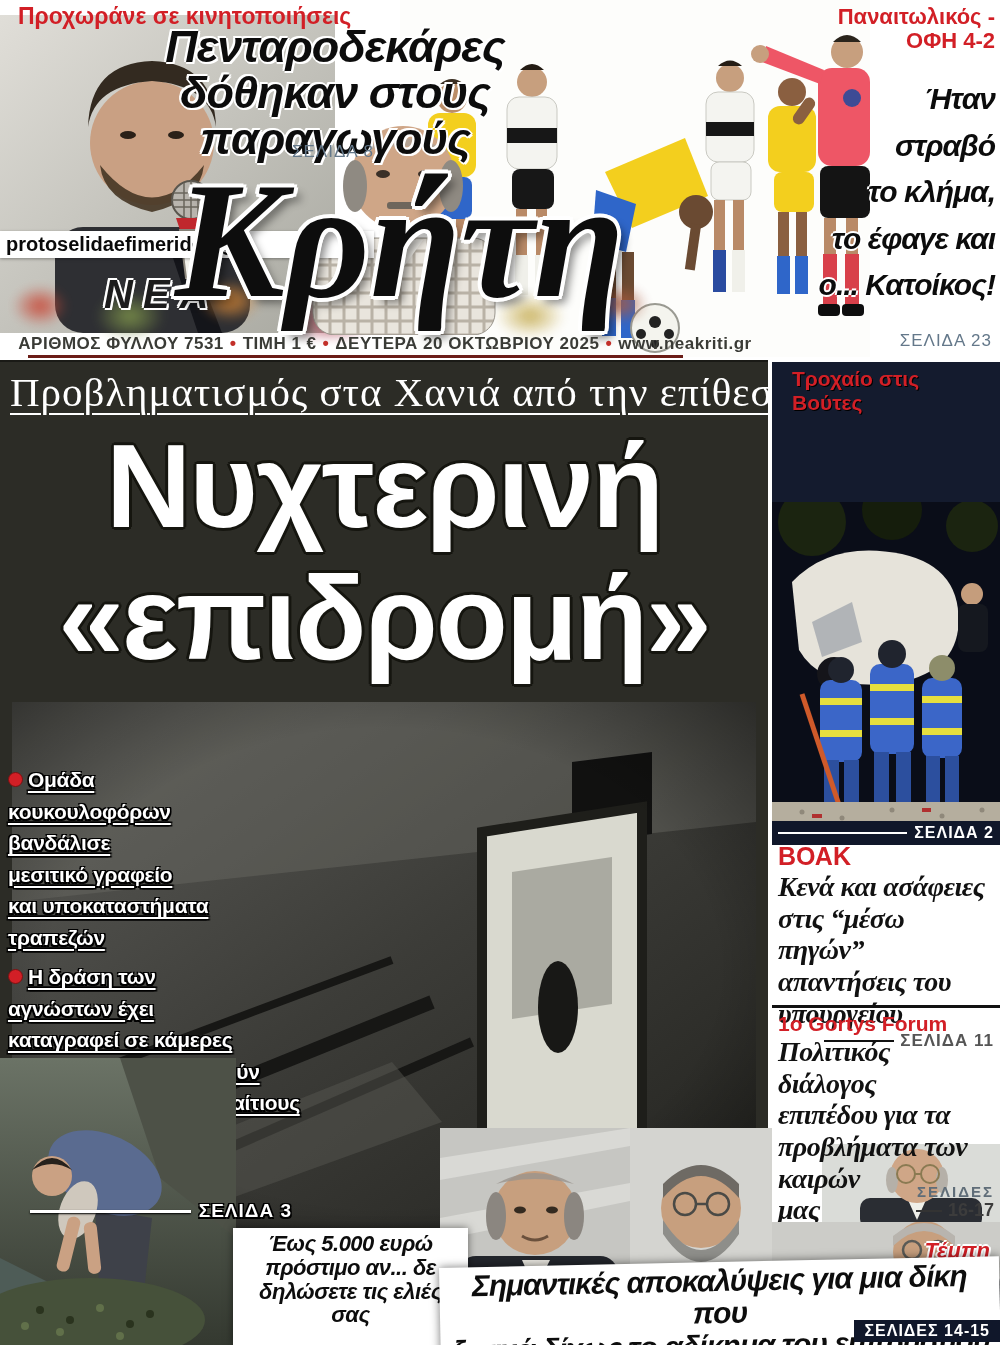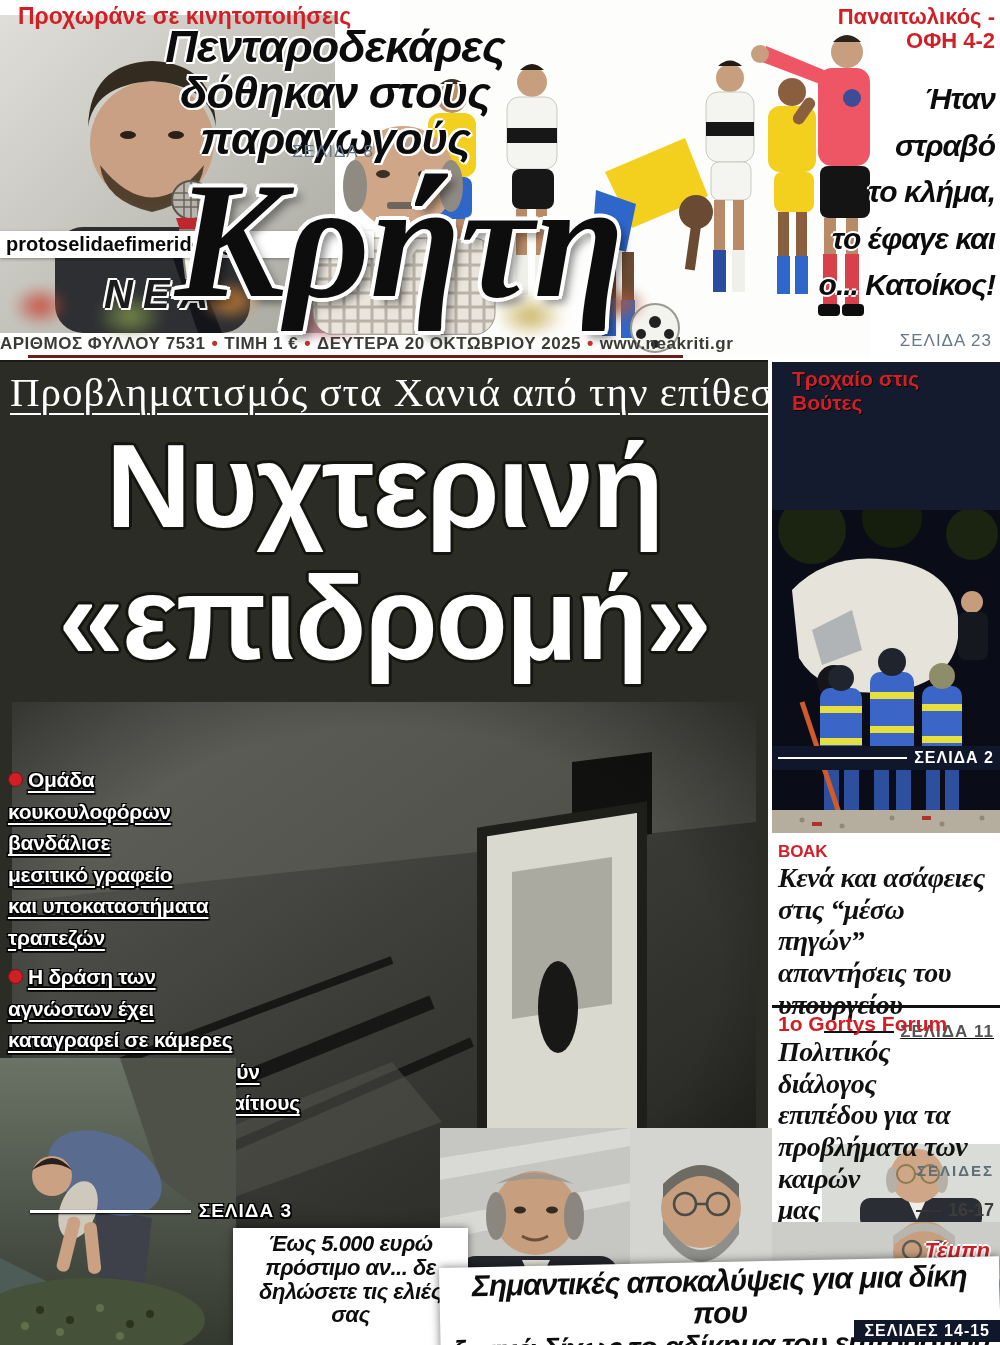--- a/index.html
+++ b/index.html
@@ -40,21 +40,21 @@
      font-weight:bold;font-size:20px;color:#0a0a0a;line-height:27px;padding-left:6px;
      box-shadow:0 1px 3px rgba(0,0,0,.35);}
   .emblem{left:152px;top:178px;z-index:4;}
   .nea{left:104px;top:272px;z-index:5;font-style:italic;font-weight:bold;font-size:40px;
      letter-spacing:10px;color:#1c1c1c;
      text-shadow:-2px 0 #fff,2px 0 #fff,0 -2px #fff,0 2px #fff,2px 2px #fff,-2px -2px #fff;}
   .krete{left:175px;top:158px;z-index:5;font-family:"Liberation Serif",serif;
      font-style:italic;font-weight:bold;font-size:165px;line-height:1;color:#0d0d0d;
      text-shadow:-4px 0 #fff,4px 0 #fff,0 -4px #fff,0 4px #fff,-3px -3px #fff,3px 3px #fff,
        -3px 3px #fff,3px -3px #fff,7px 7px 9px rgba(0,0,0,.45);}
-  .issue-line{left:0;top:333px;width:770px;text-align:left;z-index:6;
+  .issue-line{left:0;top:333px;width:770px;text-align:center;z-index:6;
      font-size:17px;font-weight:bold;color:#3a3b36;letter-spacing:.5px;}
   .issue-line .sep{color:#c2302a;padding:0 6px;font-size:18px;}
   .issue-rule{left:28px;top:355px;width:655px;height:3px;background:#6b1d17;z-index:6;}
 
   
   .main-dark{position:absolute;left:0;top:360px;width:768px;height:872px;background:#2c2c26;
      border-top:2px solid #1a1a16;z-index:0;}
   .strip-headline{left:10px;top:6px;width:750px;z-index:2;font-family:"Liberation Serif",serif;
      font-size:41px;color:#fff;letter-spacing:1px;white-space:nowrap;
      text-decoration:underline;text-decoration-thickness:2px;text-underline-offset:7px;}
@@ -96,41 +96,41 @@
   .tempi-ref{position:absolute;right:0;top:82px;background:#10172a;color:#fff;font-weight:bold;
      font-size:16px;padding:2px 10px;letter-spacing:1px;}
 
   
   .right-col{position:absolute;left:772px;top:362px;width:228px;height:870px;background:#fff;z-index:5;}
   .accident{position:absolute;left:0;top:0;width:228px;height:148px;background:#141b2e;
      box-sizing:border-box;padding:5px 20px;}
   .accident .kicker{font-size:21px;text-shadow:1px 1px 0 #000;}
   .accident-headline{font-style:italic;font-weight:bold;font-size:27px;line-height:1.22;color:#fff;
      letter-spacing:-.5px;text-shadow:1.5px 1.5px 0 #000;}
-  .photo-rescue{position:absolute;left:0;top:140px;width:228px;height:260px;margin-top:8px;}
+  .photo-rescue{position:absolute;left:0;top:140px;width:228px;height:343px;}
   .rescue-bar{position:absolute;left:0;bottom:0;width:228px;height:24px;background:#10172a;
      display:flex;align-items:center;padding:0 6px;box-sizing:border-box;}
   .rescue-bar .line{flex:1;height:2px;background:#fff;margin-right:7px;}
   .rescue-bar .lbl{color:#fff;font-weight:bold;font-size:16px;letter-spacing:1px;}
   .boak{position:absolute;left:0;top:478px;width:228px;height:168px;box-sizing:border-box;
      padding:2px 6px;border-bottom:3px solid #111;}
-  .boak .kicker{font-size:17px;}
+  .boak .kicker{font-size:25px;}
   .serif-headline{font-family:"Liberation Serif",serif;font-style:italic;font-weight:bold;
      color:#111;font-size:28px;line-height:1.13;letter-spacing:-.5px;}
-  .boak-ref{display:flex;align-items:center;justify-content:flex-end;gap:6px;margin-top:2px;text-decoration:underline;}
+  .boak-ref{display:flex;align-items:center;justify-content:flex-end;gap:6px;margin-top:2px;}
   .boak-ref .line{width:70px;height:2px;background:#111;}
   .boak-ref .lbl{color:#555;font-size:17px;font-weight:bold;letter-spacing:1px;}
   .gortys{position:absolute;left:0;top:648px;width:228px;height:222px;box-sizing:border-box;
      padding:2px 6px;border-bottom:3px solid #111;}
   .gortys .kicker{font-size:21px;position:relative;z-index:2;}
   .gortys .serif-headline{position:relative;z-index:2;}
   .photo-gortys{position:absolute;right:0;bottom:0;width:178px;height:85px;z-index:1;}
   .gortys-ref{position:absolute;right:6px;bottom:8px;z-index:3;text-align:right;}
   .gortys-ref .l1{color:#5f6d78;font-weight:bold;font-size:15px;letter-spacing:2px;}
-  .gortys-ref .l2{display:flex;align-items:center;justify-content:flex-end;gap:6px;margin-top:21px;}
+  .gortys-ref .l2{display:flex;align-items:center;justify-content:flex-end;gap:6px;}
   .gortys-ref .dash{width:26px;height:2px;background:#333;}
   .gortys-ref .n{color:#3c3c3c;font-weight:bold;font-size:18px;}
 </style>
 </head>
 <body>
 
 <div class="page">
 
   <div class="top-strip">
 

